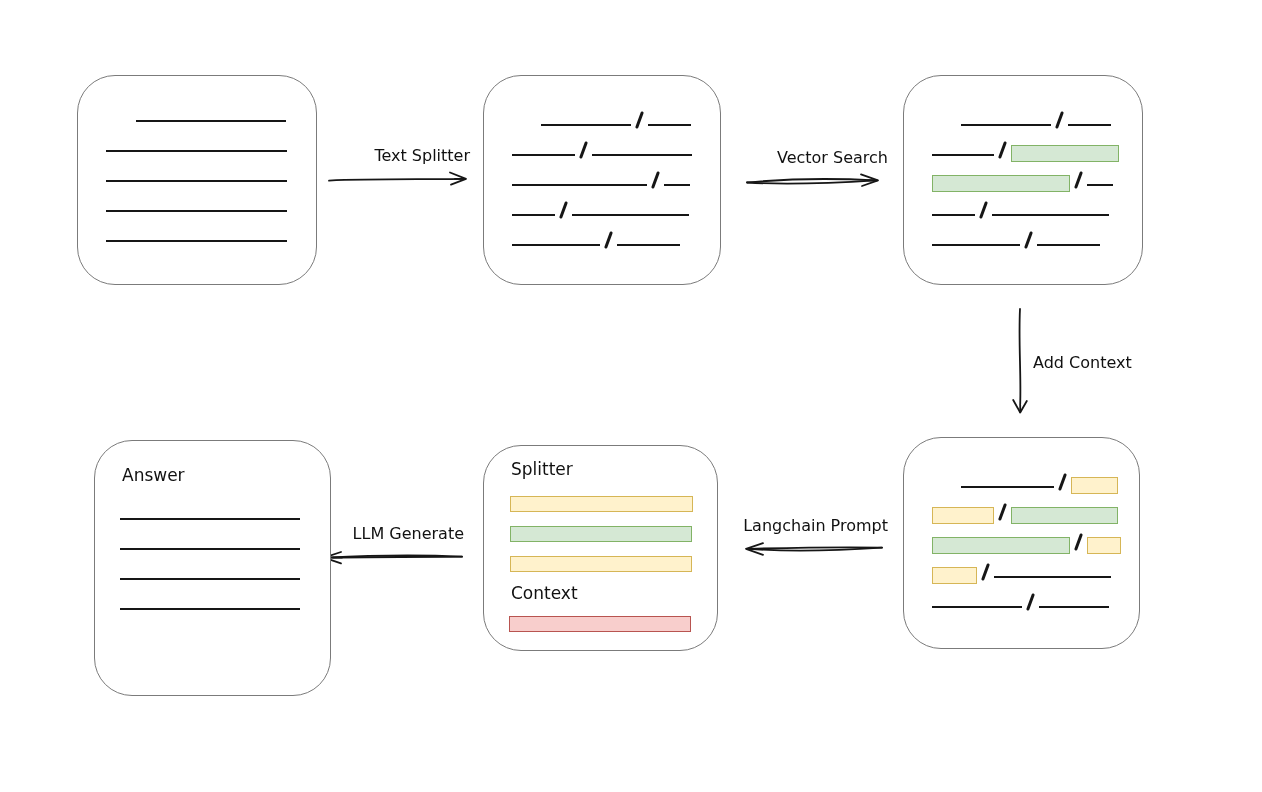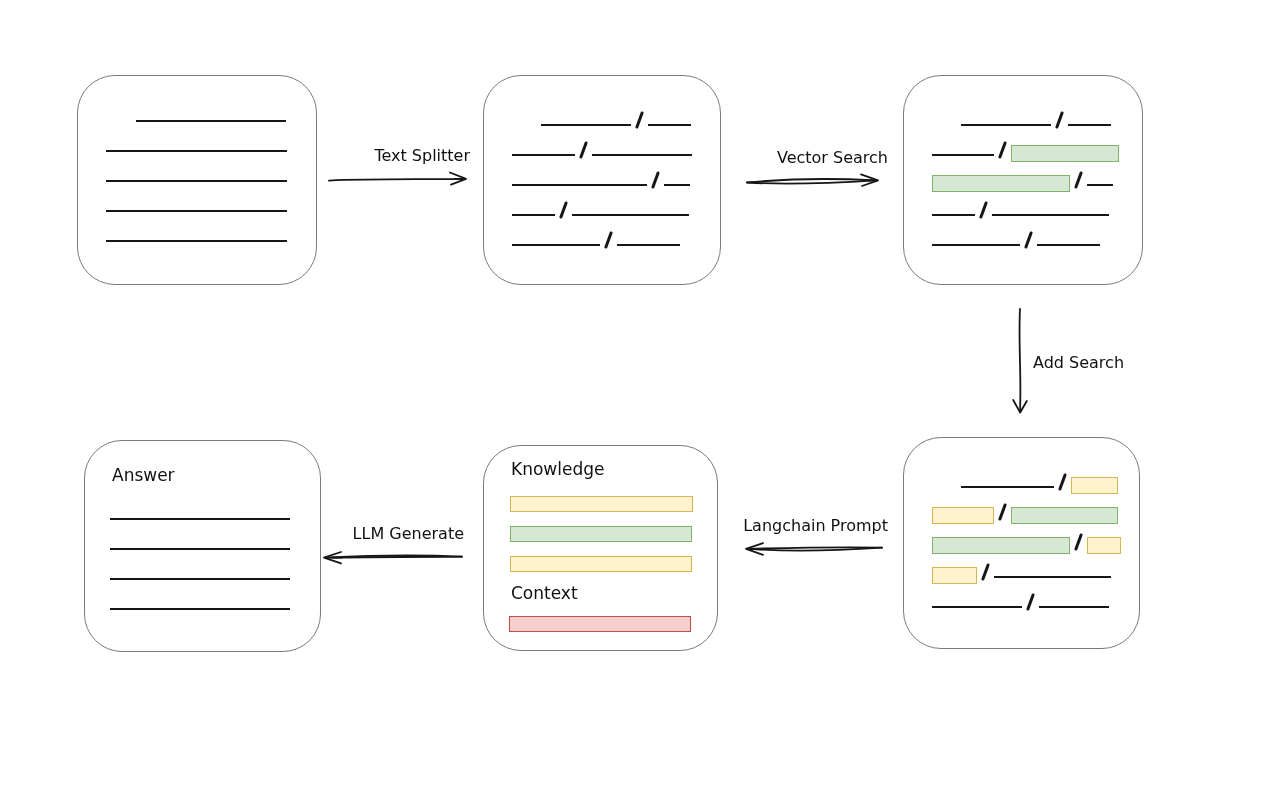--- a/index.html
+++ b/index.html
@@ -131,21 +131,21 @@
           <div class="seg seg-line" style="width: 63px;"></div>
         </div>
       </div>
   </div>
 
   <svg class="arrow" style="left:1005px;top:306px" width="30" height="112" viewBox="0 0 30 112">
     <path d="M15 3 C 13.4 35, 16.2 68, 15.2 98"></path>
     <path d="M8.2 94 L15.2 106.5 L21.8 95"></path>
     <path d="M15.2 99 L15.2 106"></path>
   </svg>
-  <div class="arrow-label" style="left:1033px;top:353px;text-align:left">Add Search</div>
+  <div class="arrow-label" style="left:1033px;top:353px;text-align:left">Add Context</div>
 
   <div class="dbox" style="left:903px;top:437px;width:237px;height:212px">
     <div class="rows" style="top:28px">
         <div class="row">
           <div class="seg seg-gap" style="width: 29px;"></div>
           <div class="seg seg-line" style="width: 93px;"></div>
           <div class="seg seg-slash"></div>
           <div class="seg seg-yellow" style="width: 47px;"></div>
         </div>
         <div class="row">
@@ -173,21 +173,21 @@
 
   <div class="arrow-label" style="left:728px;top:516px;width:160px">Langchain Prompt</div>
   <svg class="arrow" style="left:733px;top:535px" width="152" height="26" viewBox="0 0 152 26">
     <path d="M149 12.6 C 104 15.6, 54 16.8, 16 13.8"></path>
     <path d="M149 12.6 C 100 11.8, 52 12.9, 16 13.8"></path>
     <path d="M30 8.2 L13 13.8 L30 19.8"></path>
     <path d="M22 13.8 L31 13.8"></path>
   </svg>
 
   <div class="dbox" style="left:483px;top:445px;width:235px;height:206px">
-    <div class="box-title" style="left:27px;top:13px">Knowledge</div>
+    <div class="box-title" style="left:27px;top:13px">Splitter</div>
     <div class="rows rows-top" style="left:26px;top:50px">
         <div class="row">
           <div class="seg seg-yellow" style="width: 183px; height: 16px;"></div>
         </div>
         <div class="row">
           <div class="seg seg-green" style="width: 182px; height: 16px;"></div>
         </div>
         <div class="row">
           <div class="seg seg-yellow" style="width: 182px; height: 16px;"></div>
         </div>
@@ -201,21 +201,21 @@
   </div>
 
   <div class="arrow-label" style="left:316px;top:524px;width:148px">LLM Generate</div>
   <svg class="arrow" style="left:313px;top:543px" width="152" height="26" viewBox="0 0 152 26">
     <path d="M149 13.6 C 102 11.2, 58 12.2, 14 14.6"></path>
     <path d="M149 13.6 C 102 14.2, 58 13.8, 14 14.6"></path>
     <path d="M28 9 L11 14.6 L28 20.4"></path>
     <path d="M20 14.6 L29 14.6"></path>
   </svg>
 
-  <div class="dbox" style="left:84px;top:440px;width:237px;height:212px">
+  <div class="dbox" style="left:94px;top:440px;width:237px;height:256px">
     <div class="box-title" style="left:27px;top:24px">Answer</div>
     <div class="rows" style="left:25px;top:57px">
         <div class="row">
           <div class="seg seg-line" style="width: 180px;"></div>
         </div>
         <div class="row">
           <div class="seg seg-line" style="width: 180px;"></div>
         </div>
         <div class="row">
           <div class="seg seg-line" style="width: 180px;"></div>

